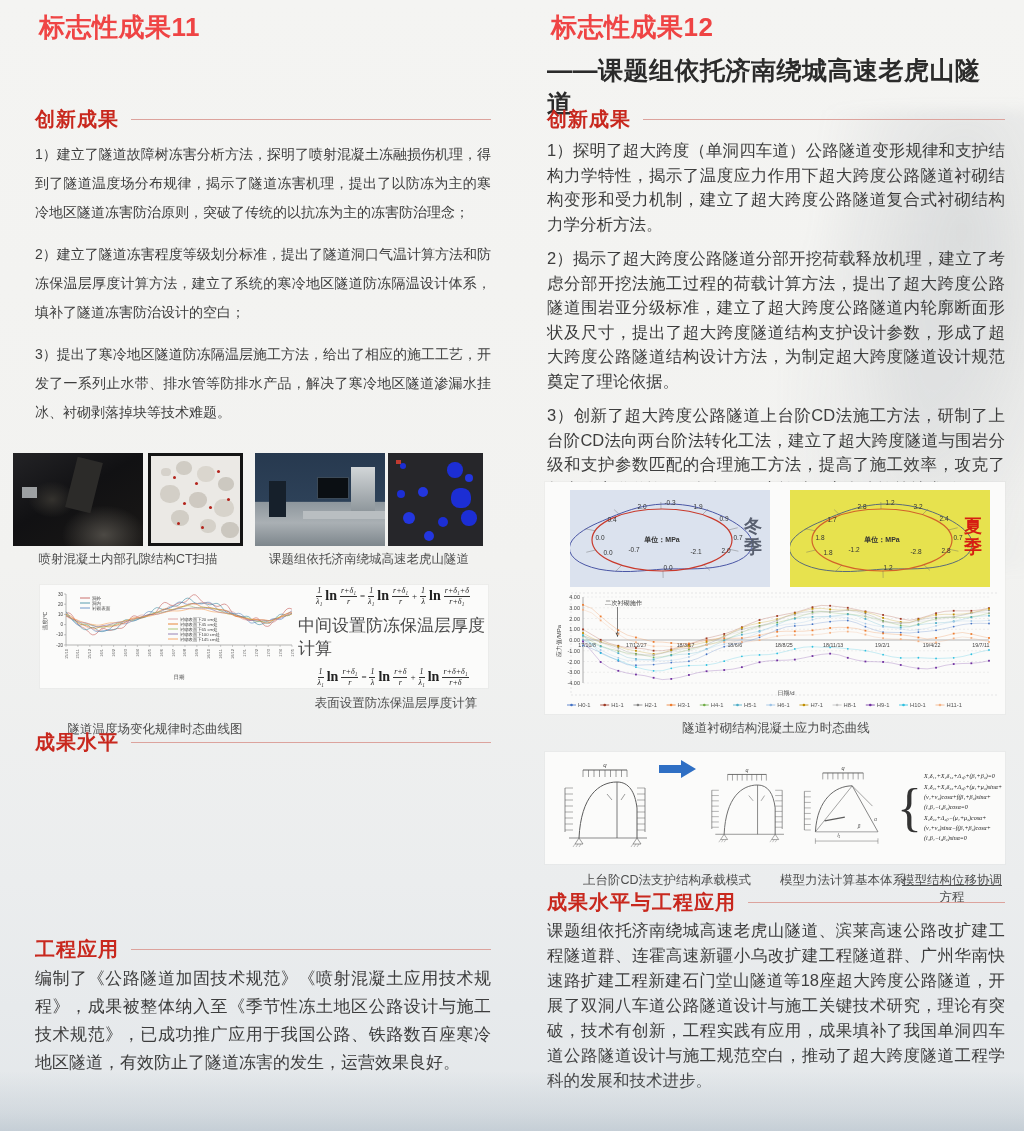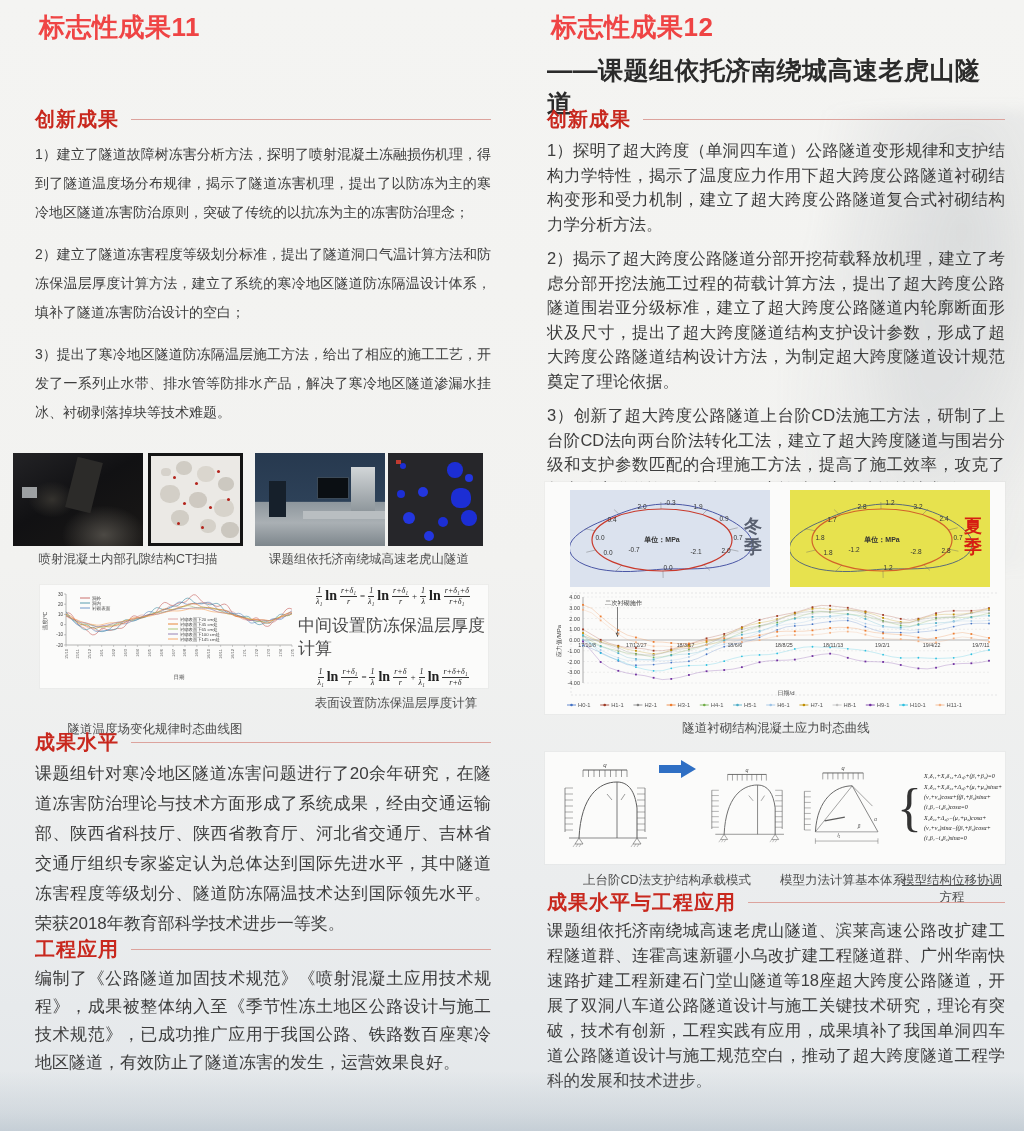--- a/index.html
+++ b/index.html
@@ -295,21 +295,20 @@
 
   <div class="abs fig-caps" style="top:695px;">
     <span class="fig-cap" style="width:240px;margin-top:26px;">隧道温度场变化规律时态曲线图</span>
     <span class="fig-cap" style="width:190px;margin-left:26px;">表面设置防冻保温层厚度计算</span>
   </div>
 
   <div class="abs sec" style="top:729px;">
     <span class="t">成果水平</span>
     <span class="line"></span>
   </div>
-  <div class="abs para-single" style="top:759px;">课题组针对寒冷地区隧道冻害问题进行了20余年研究，在隧道冻害防治理论与技术方面形成了系统成果，经由交通运输部、陕西省科技厅、陕西省教育厅、河北省交通厅、吉林省交通厅组织专家鉴定认为总体达到国际先进水平，其中隧道冻害程度等级划分、隧道防冻隔温技术达到国际领先水平。荣获2018年教育部科学技术进步一等奖。</div>
 
   <div class="abs para-single" id="l-para-app" style="top:965px;">编制了《公路隧道加固技术规范》《喷射混凝土应用技术规程》，成果被整体纳入至《季节性冻土地区公路设计与施工技术规范》，已成功推广应用于我国公路、铁路数百座寒冷地区隧道，有效防止了隧道冻害的发生，运营效果良好。</div>
   <div class="abs sec" style="top:936px;">
     <span class="t">工程应用</span>
     <span class="line"></span>
   </div>
 </div>
 
 <div class="col" id="col-right">
   <div class="abs title-block" style="top:6px;">

